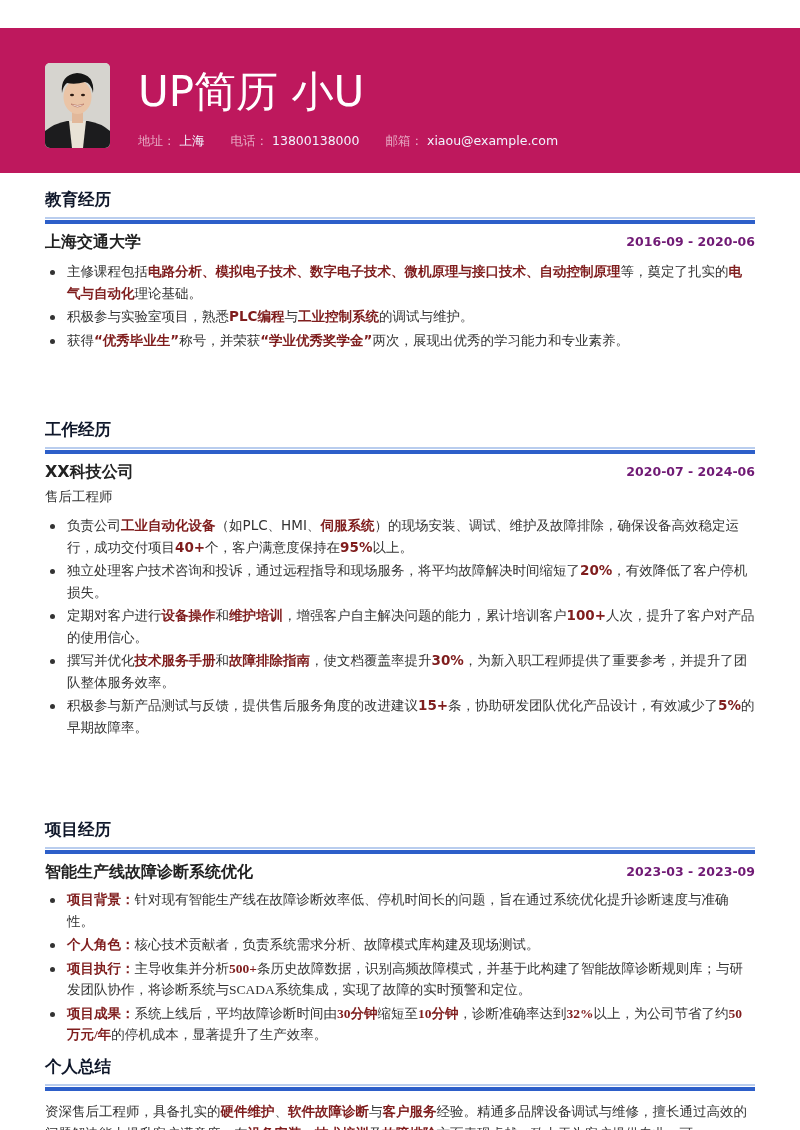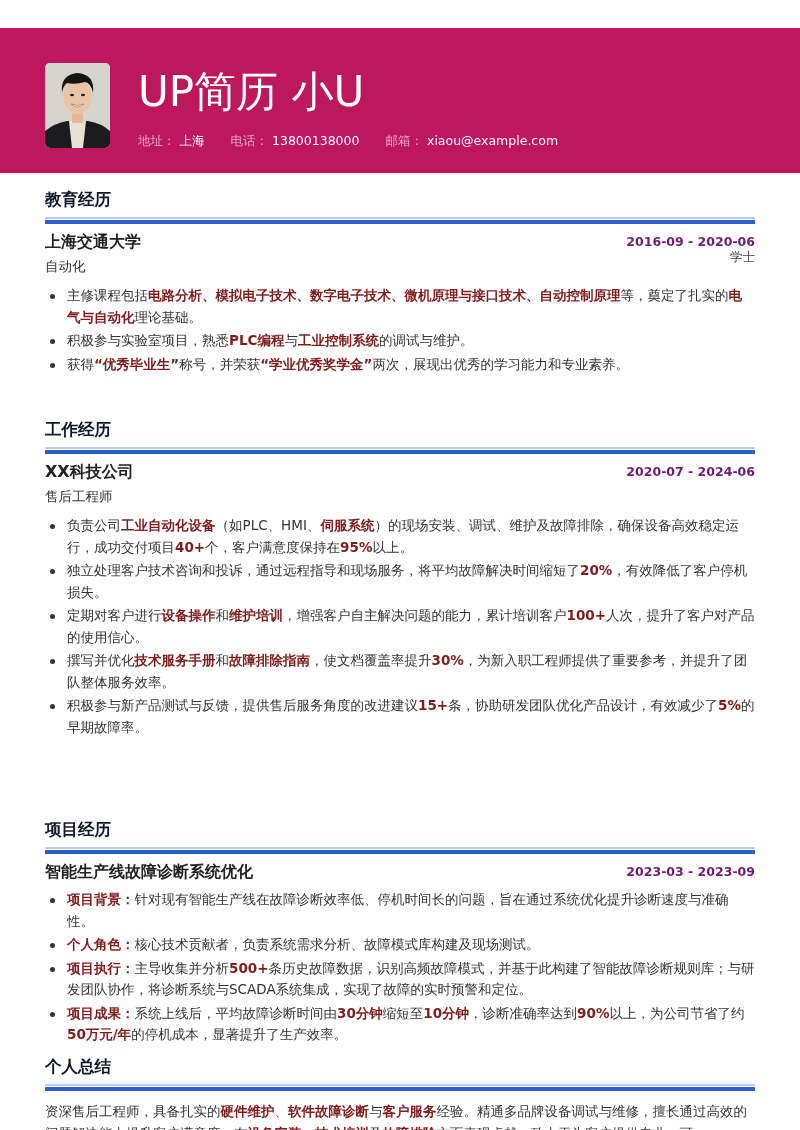--- a/index.html
+++ b/index.html
@@ -92,24 +92,20 @@
 <div class="section" style="top:188px;">
   <div class="sec-title">教育经历</div>
   <div class="sec-lines">
       <div class="thin"></div>
       <div class="thick"></div>
     </div>
   <div class="entry-head">
     <span class="entry-title">上海交通大学</span>
     <span class="entry-date">2016-09 - 2020-06</span>
   </div>
-  <div class="entry-sub-row">
-    <span class="entry-sub">自动化</span>
-    <span class="entry-degree">学士</span>
-  </div>
   <ul class="bullets">
       <li><span>主修课程包括</span><b>电路分析、模拟电子技术、数字电子技术、微机原理与接口技术、自动控制原理</b><span>等，奠定了扎实的</span><b>电气与自动化</b><span>理论基础。</span></li>
       <li><span>积极参与实验室项目，熟悉</span><b>PLC编程</b><span>与</span><b>工业控制系统</b><span>的调试与维护。</span></li>
       <li><span>获得</span><b>“优秀毕业生”</b><span>称号，并荣获</span><b>“学业优秀奖学金”</b><span>两次，展现出优秀的学习能力和专业素养。</span></li>
     </ul>
 </div>
 
 <div class="section" style="top:418px;">
   <div class="sec-title">工作经历</div>
   <div class="sec-lines">
@@ -133,25 +129,25 @@
 <div class="section" style="top:818px;">
   <div class="sec-title">项目经历</div>
   <div class="sec-lines">
       <div class="thin"></div>
       <div class="thick"></div>
     </div>
   <div class="entry-head">
     <span class="entry-title">智能生产线故障诊断系统优化</span>
     <span class="entry-date">2023-03 - 2023-09</span>
   </div>
-  <ul class="bullets" style="margin-top:6px;">
+  <ul class="bullets" style="margin-top:6px;font-family:Liberation Serif, serif;">
       <li><b>项目背景：</b><span>针对现有智能生产线在故障诊断效率低、停机时间长的问题，旨在通过系统优化提升诊断速度与准确性。</span></li>
       <li><b>个人角色：</b><span>核心技术贡献者，负责系统需求分析、故障模式库构建及现场测试。</span></li>
       <li><b>项目执行：</b><span>主导收集并分析</span><b>500+</b><span>条历史故障数据，识别高频故障模式，并基于此构建了智能故障诊断规则库；与研发团队协作，将诊断系统与SCADA系统集成，实现了故障的实时预警和定位。</span></li>
-      <li><b>项目成果：</b><span>系统上线后，平均故障诊断时间由</span><b>30分钟</b><span>缩短至</span><b>10分钟</b><span>，诊断准确率达到</span><b>90%</b><span>以上，为公司节省了约</span><b>50万元/年</b><span>的停机成本，显著提升了生产效率。</span></li>
+      <li><b>项目成果：</b><span>系统上线后，平均故障诊断时间由</span><b>30分钟</b><span>缩短至</span><b>10分钟</b><span>，诊断准确率达到</span><b>32%</b><span>以上，为公司节省了约</span><b>50万元/年</b><span>的停机成本，显著提升了生产效率。</span></li>
     </ul>
 </div>
 
 <div class="section" style="top:1055px;">
   <div class="sec-title">个人总结</div>
   <div class="sec-lines">
       <div class="thin"></div>
       <div class="thick"></div>
     </div>
   <div class="summary"><span>资深售后工程师，具备扎实的</span><b>硬件维护</b><span>、</span><b>软件故障诊断</b><span>与</span><b>客户服务</b><span>经验。精通多品牌设备调试与维修，擅长通过高效的问题解决能力提升客户满意度，在</span><b>设备安装</b><span>、</span><b>技术培训</b><span>及</span><b>故障排除</b><span>方面表现卓越，致力于为客户提供专业、可</span></div>

